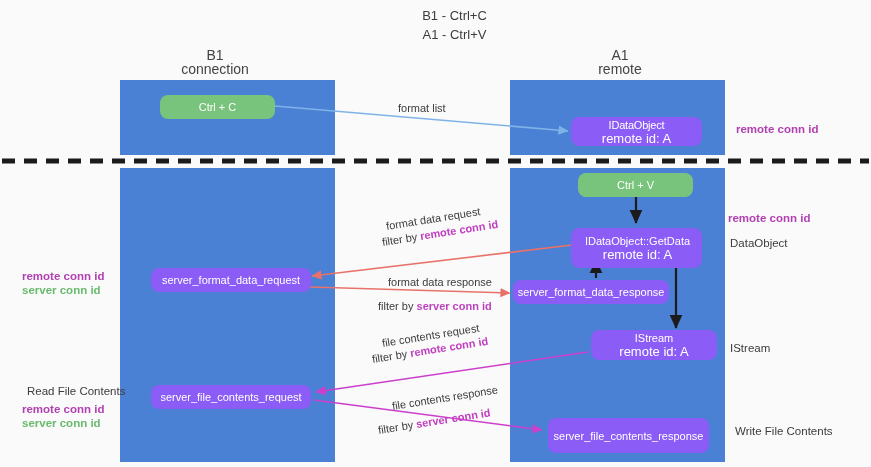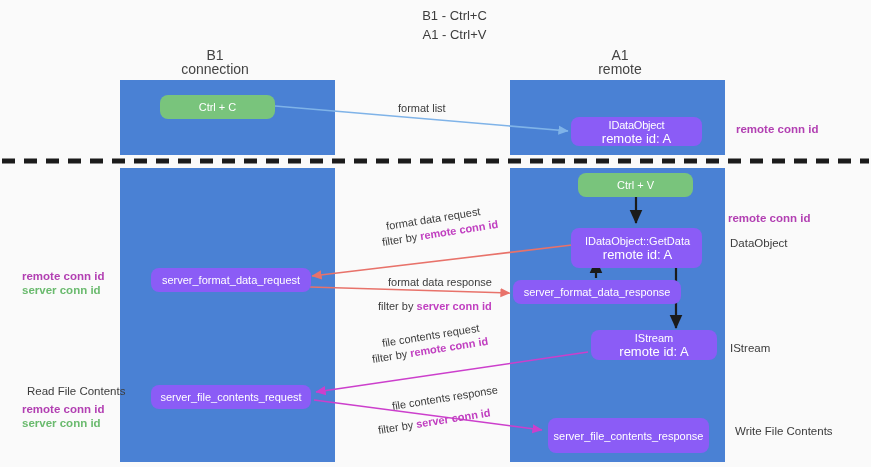--- a/index.html
+++ b/index.html
@@ -135,21 +135,21 @@
 
   <div class="abs box orange" style="left:571px;top:228px;width:131px;height:40px;padding-left:6px;">
     <div>IDataObject::GetData</div>
     <div class="l2">remote id: A</div>
   </div>
 
   <div class="abs box orange" style="left:151px;top:268px;width:160px;height:24px;">
     <div>server_format_data_request</div>
   </div>
 
-  <div class="abs box orange" style="left:513px;top:280px;width:168px;height:24px;">
+  <div class="abs box orange" style="left:513px;top:280px;width:156px;height:24px;">
     <div>server_format_data_response</div>
   </div>
 
   <div class="abs box orange" style="left:591px;top:330px;width:126px;height:30px;">
     <div>IStream</div>
     <div class="l2">remote id: A</div>
   </div>
 
   <div class="abs box orange" style="left:151px;top:385px;width:160px;height:24px;">
     <div>server_file_contents_request</div>

